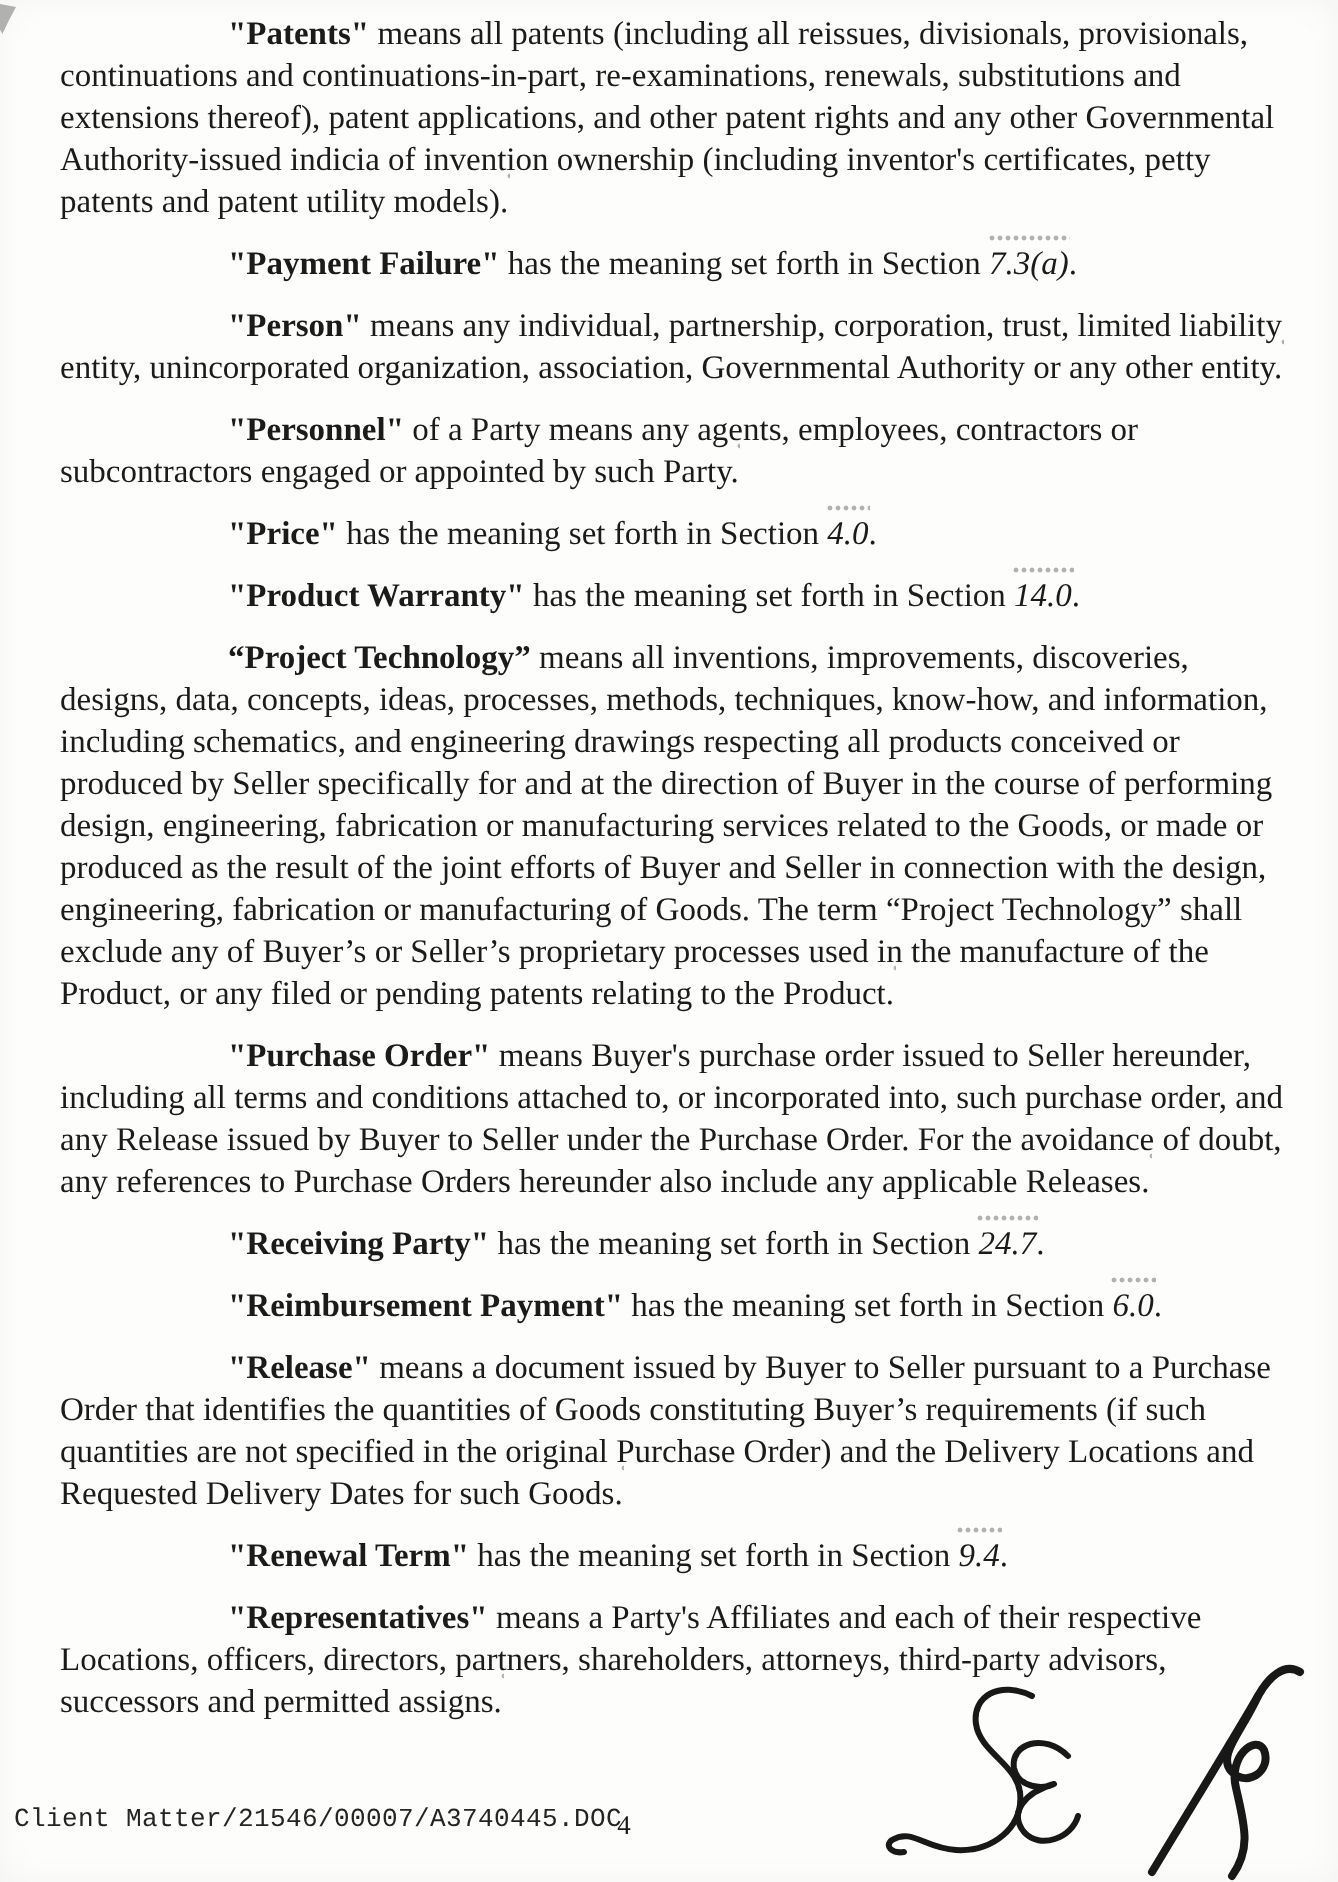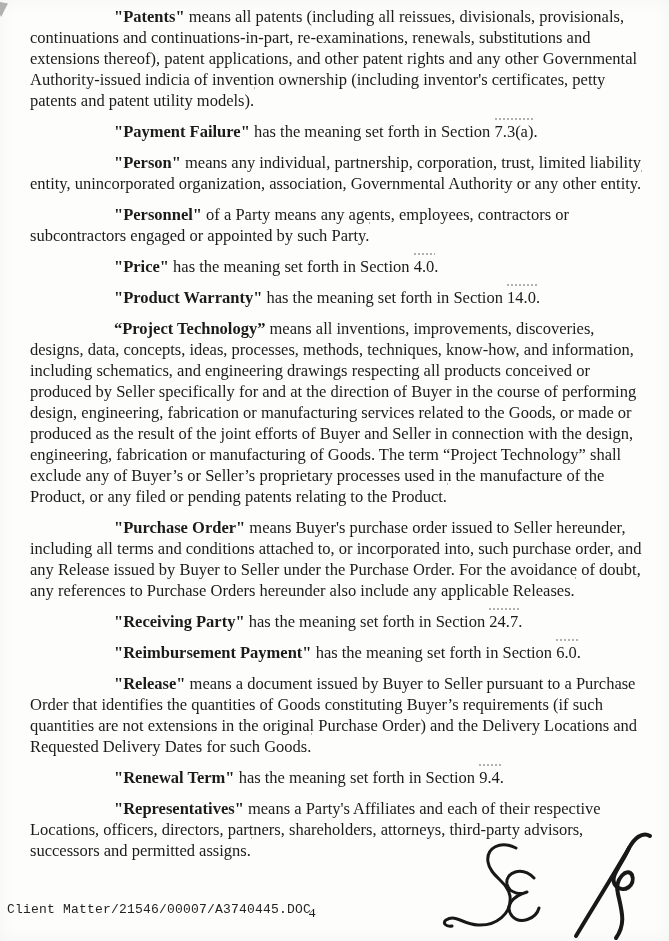--- a/index.html
+++ b/index.html
@@ -12,21 +12,21 @@
     overflow:hidden;
     box-shadow:inset 0 0 18px rgba(0,0,0,0.04);
   }
   .body-text{
     position:absolute;top:6px;left:30px;right:26px;
     font-size:16.5px;line-height:21px;
   }
   p.para{margin:0 0 10px 0;text-indent:84px;}
   .term{font-weight:bold;}
   
-  .sec{position:relative;}
+  .sec{position:relative;font-style:italic;}
   .sec::before{
     content:"";position:absolute;left:-1px;right:-1px;top:-5px;height:4px;
     background-image:radial-gradient(circle, rgba(145,145,145,.7) 1px, transparent 1.4px);
     background-size:4px 4px;
     pointer-events:none;
   }
   .footer-file{
     position:absolute;left:7px;bottom:24px;
     font-size:13px;letter-spacing:.2px;color:#242424;font-family:Liberation Mono, monospace;
   }
@@ -65,21 +65,21 @@
     <p class="para"><b class="term">"Product Warranty"</b><span> has the meaning set forth in Section </span><span class="sec">14.0</span><span>.</span></p>
 
     <p class="para"><b class="term">“Project Technology”</b><span> means all inventions, improvements, discoveries, designs, data, concepts, ideas, processes, methods, techniques, know-how, and information, including schematics, and engineering drawings respecting all products conceived or produced by Seller specifically for and at the direction of Buyer in the course of performing design, engineering, fabrication or manufacturing services related to the Goods, or made or produced as the result of the joint efforts of Buyer and Seller in connection with the design, engineering, fabrication or manufacturing of Goods. The term “Project Technology” shall exclude any of Buyer’s or Seller’s proprietary processes used in the manufacture of the Product, or any filed or pending patents relating to the Product.</span><span class="sec"></span><span></span></p>
 
     <p class="para"><b class="term">"Purchase Order"</b><span> means Buyer's purchase order issued to Seller hereunder, including all terms and conditions attached to, or incorporated into, such purchase order, and any Release issued by Buyer to Seller under the Purchase Order. For the avoidance of doubt, any references to Purchase Orders hereunder also include any applicable Releases.</span><span class="sec"></span><span></span></p>
 
     <p class="para"><b class="term">"Receiving Party"</b><span> has the meaning set forth in Section </span><span class="sec">24.7</span><span>.</span></p>
 
     <p class="para"><b class="term">"Reimbursement Payment"</b><span> has the meaning set forth in Section </span><span class="sec">6.0</span><span>.</span></p>
 
-    <p class="para"><b class="term">"Release"</b><span> means a document issued by Buyer to Seller pursuant to a Purchase Order that identifies the quantities of Goods constituting Buyer’s requirements (if such quantities are not extensions in the original Purchase Order) and the Delivery Locations and Requested Delivery Dates for such Goods.</span><span class="sec"></span><span></span></p>
+    <p class="para"><b class="term">"Release"</b><span> means a document issued by Buyer to Seller pursuant to a Purchase Order that identifies the quantities of Goods constituting Buyer’s requirements (if such quantities are not specified in the original Purchase Order) and the Delivery Locations and Requested Delivery Dates for such Goods.</span><span class="sec"></span><span></span></p>
 
     <p class="para"><b class="term">"Renewal Term"</b><span> has the meaning set forth in Section </span><span class="sec">9.4</span><span>.</span></p>
 
     <p class="para"><b class="term">"Representatives"</b><span> means a Party's Affiliates and each of their respective Locations, officers, directors, partners, shareholders, attorneys, third-party advisors, successors and permitted assigns.</span><span class="sec"></span><span></span></p>
 
   </div>
 
   <div class="sig" style="left:442px;top:838px;width:105px;height:100px;">
     <svg viewBox="0 0 105 100">
       <path d="M 74 10 C 58 2 44 10 46 24 C 48 38 66 44 68 58 C 70 76 54 88 36 87 C 20 86 14 76 4 82 C 0 85 4 89 10 88" stroke-width="3"></path>

